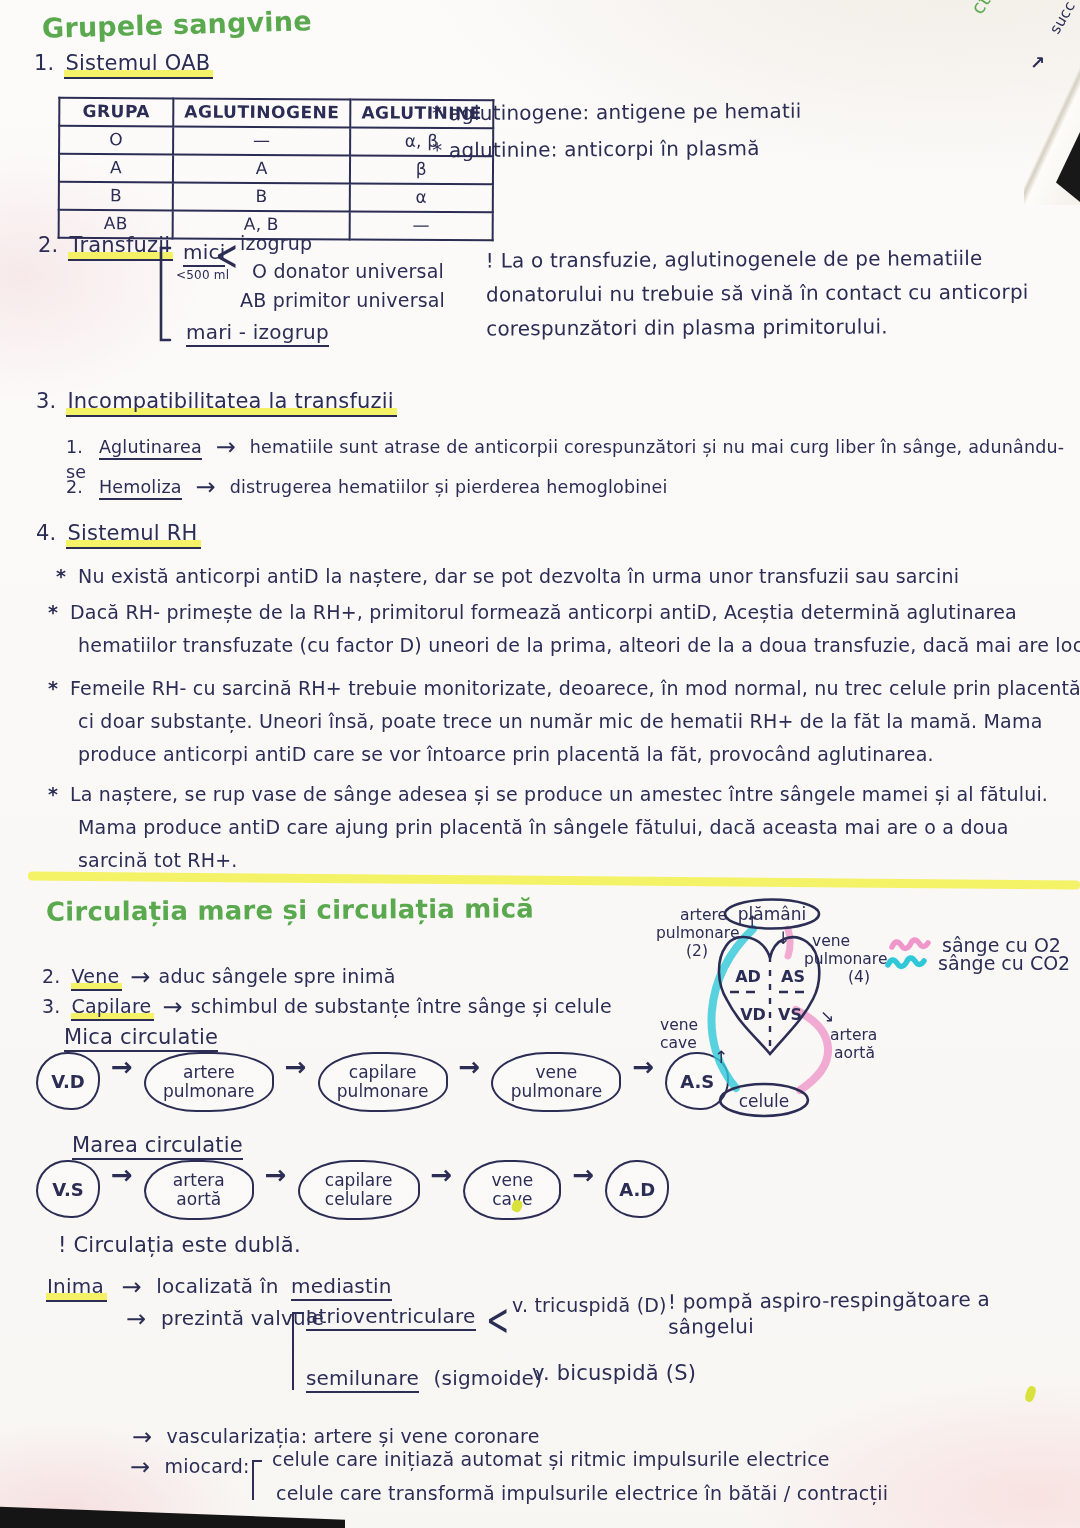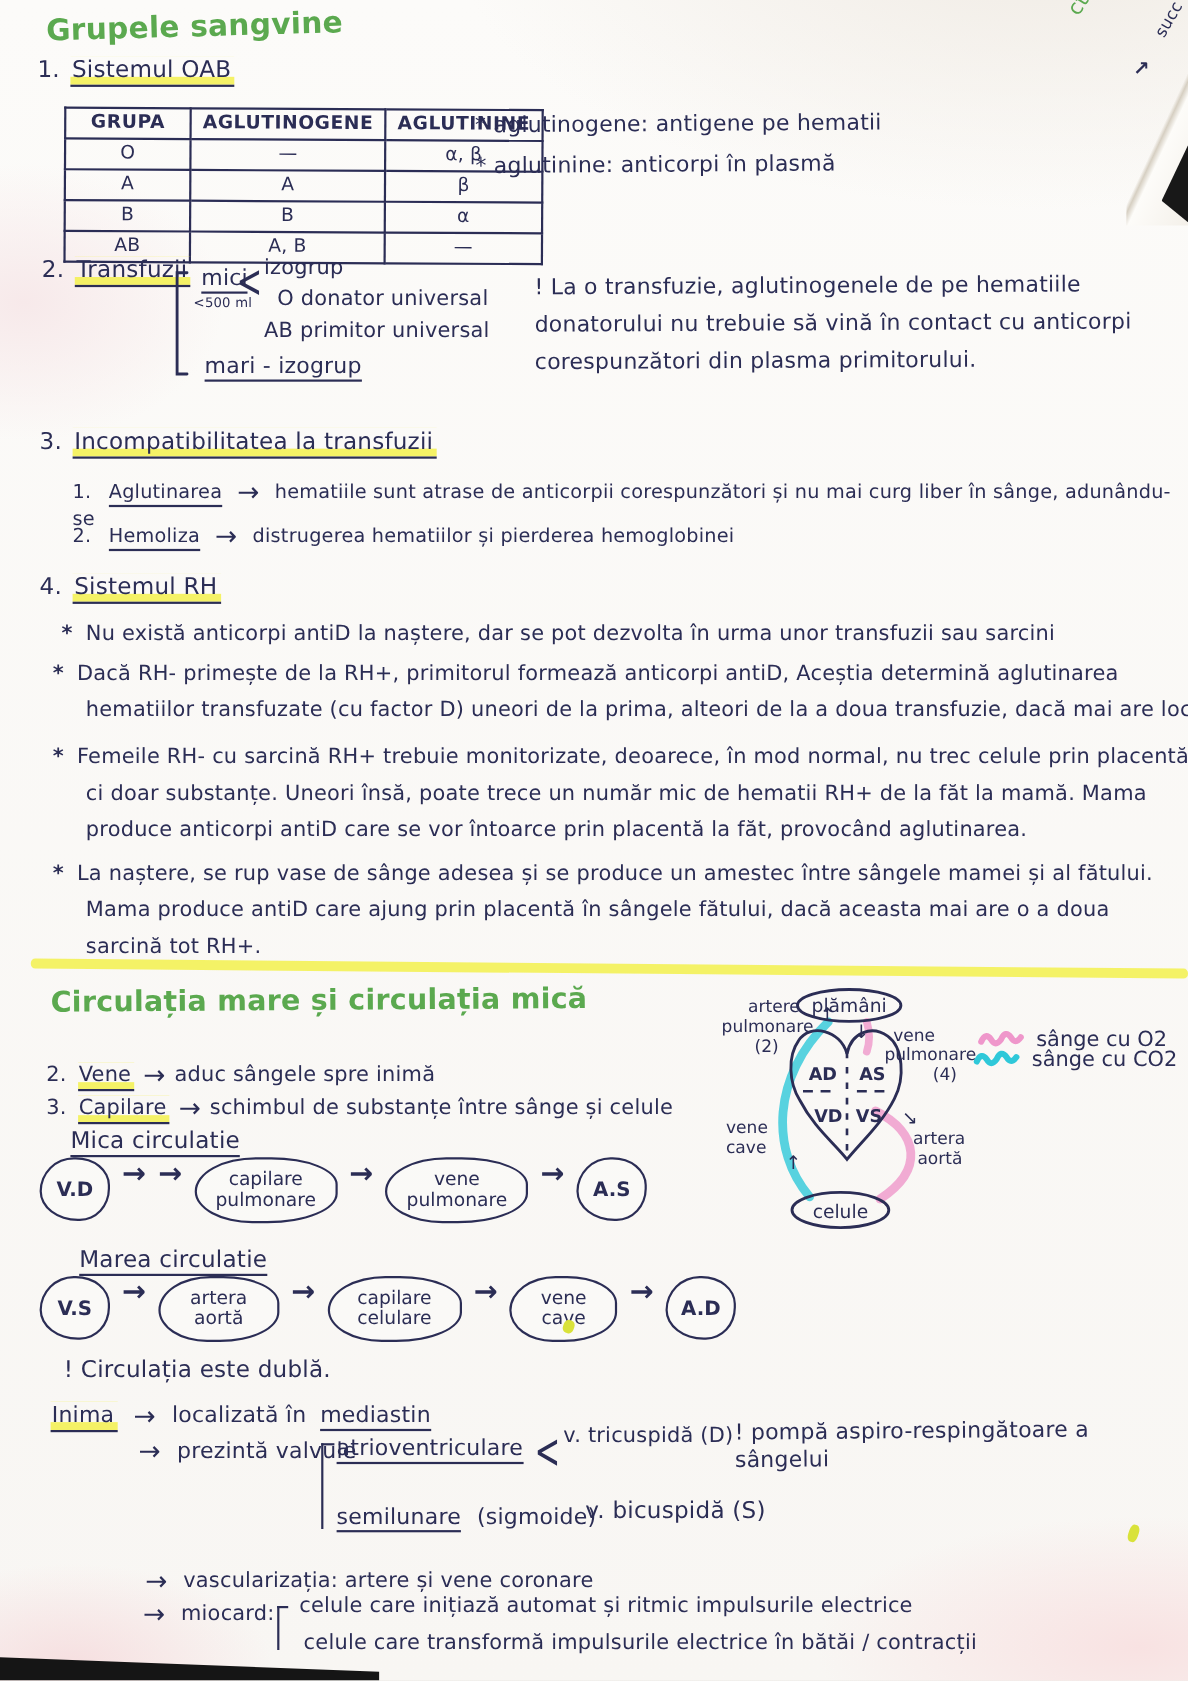--- a/index.html
+++ b/index.html
@@ -167,20 +167,21 @@
   <div class="t" style="left:42px;top:992px;font-size:19px;">
     <span class="num">3.</span><span class="u hl">Capilare</span><span class="arrow">→</span><span>schimbul de substanțe între sânge și celule</span>
   </div>
 
   <div class="t" style="left:64px;top:1024px;font-size:21px;">
     <span class="u">Mica circulatie</span>
   </div>
   <div class="flow" style="left:36px;top:1052px;">
     <span class="cloud small">V.D</span>
     <span class="arr">→</span>
+    <span class="cloud" style="width:104px;">artere pulmonare</span>
     <span class="arr">→</span>
     <span class="cloud" style="width:104px;">capilare pulmonare</span>
     <span class="arr">→</span>
     <span class="cloud" style="width:104px;">vene pulmonare</span>
     <span class="arr">→</span>
     <span class="cloud small">A.S</span>
   </div>
 
   <div class="t" style="left:72px;top:1132px;font-size:21px;">
     <span class="u">Marea circulatie</span>

